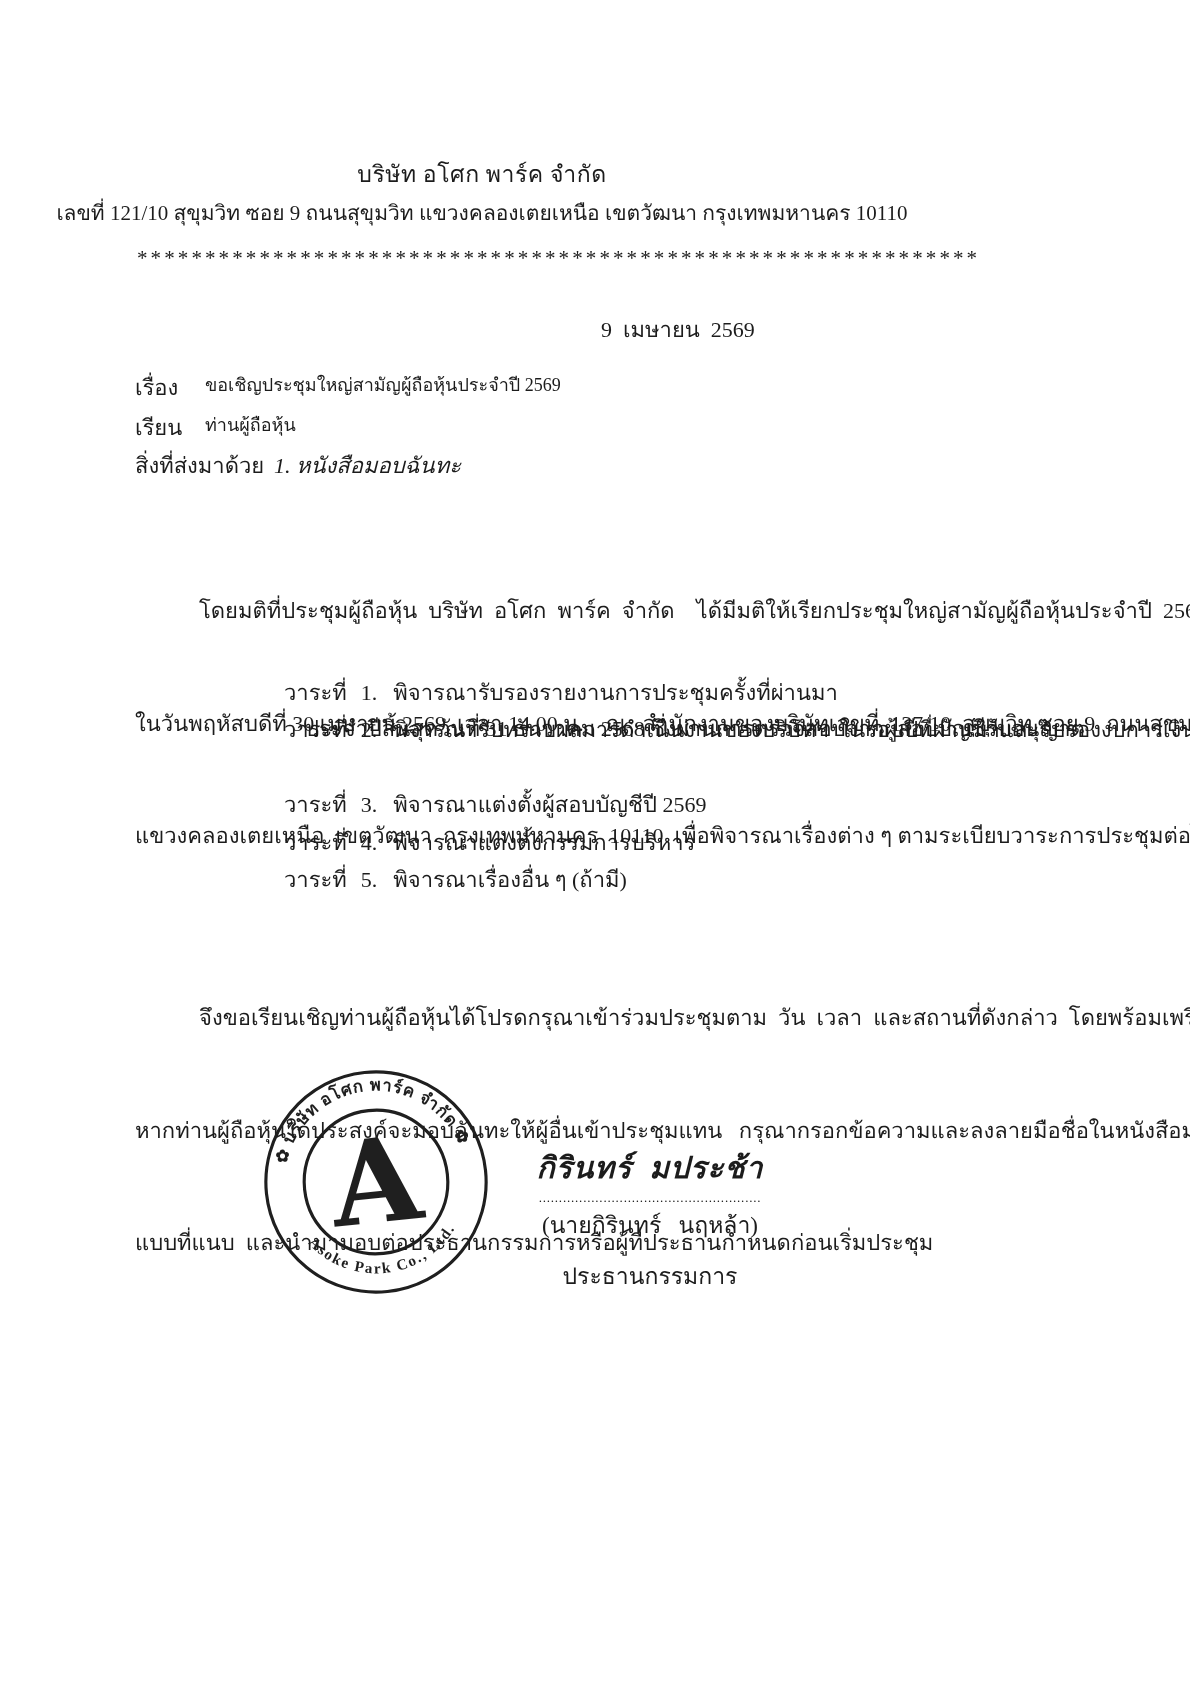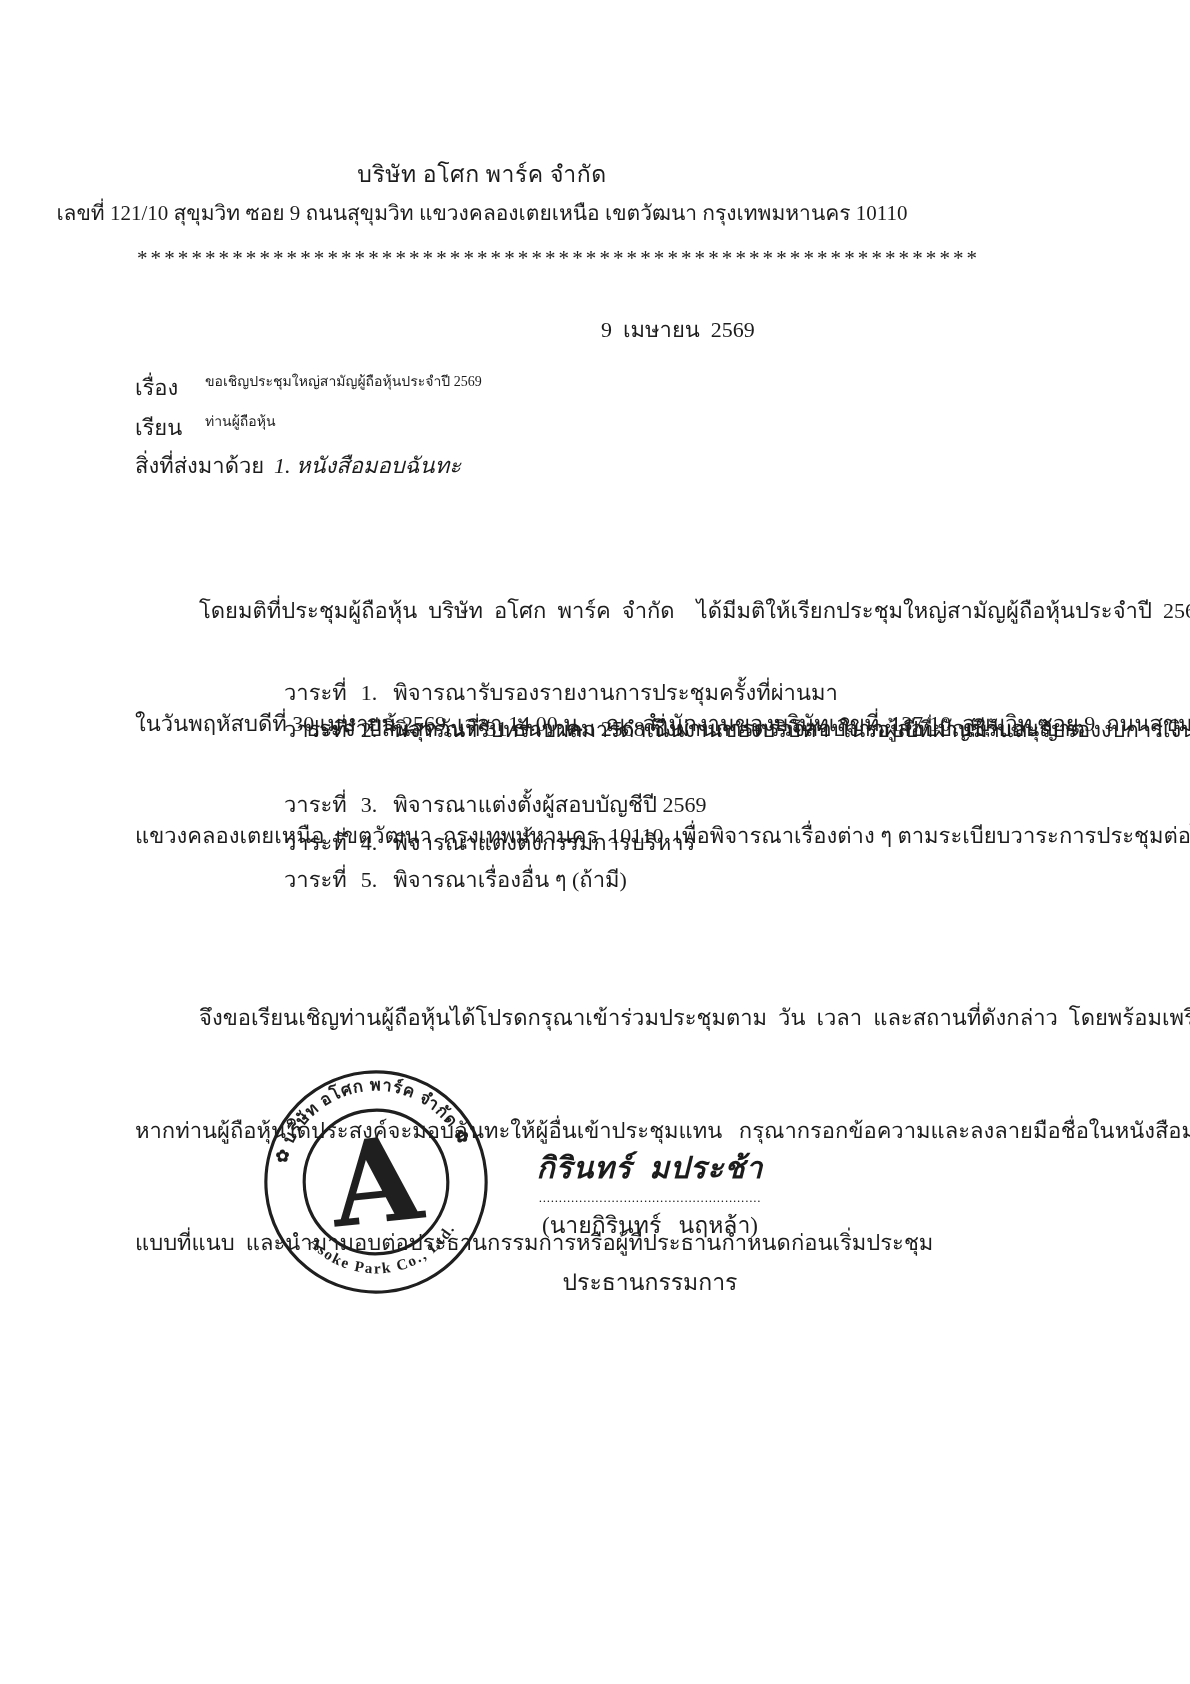--- a/index.html
+++ b/index.html
@@ -19,21 +19,21 @@
   .company-name { top: 156px; font-size: 23px; letter-spacing: 0.5px; }
   .company-address { top: 196px; font-size: 21px; }
   .star-divider {
     top: 246px; left: 137px; width: 920px;
     font-size: 21px; letter-spacing: 3.1px;
     font-family: "Liberation Serif", serif;
   }
   .date-line { top: 312px; left: 601px; font-size: 22px; }
 
   .meta-label { left: 135px; font-size: 22px; }
-  .meta-value-a { left: 205px; font-size: 14px; }
+  .meta-value-a { left: 205px; font-size: 18px; }
   .meta-value-b { left: 274px; font-size: 22px; font-style: italic; }
   .row-subject { top: 370px; text-align: right; }
   .row-to { top: 410px; }
   .row-enclosure { top: 448px; }
 
   .para { left: 135px; width: 925px; font-size: 22px; line-height: 37.5px; }
   .para div { white-space: pre; }
   .opening-para { top: 517px; }
   .closing-para { top: 924px; }
   .indent-first { padding-left: 64px; }
@@ -71,21 +71,21 @@
   .sig-name {
     margin-top: 22px; font-size: 30px; line-height: 36px;
     font-weight: bold; font-style: italic; white-space: pre;
     letter-spacing: 1px;
   }
   .sig-dots {
     margin-top: 4px; font-size: 13px; line-height: 16px;
     letter-spacing: 0.8px; white-space: pre; overflow: hidden;
   }
   .sig-printed { margin-top: 2px; font-size: 23px; line-height: 36px; white-space: pre; }
-  .sig-title { margin-top: 22px; font-size: 23px; line-height: 34px; white-space: pre; }
+  .sig-title { margin-top: 16px; font-size: 23px; line-height: 34px; white-space: pre; }
 </style>
 </head>
 <body>
 
 <div class="page">
 
   <div class="abs center-line company-name">บริษัท อโศก พาร์ค จำกัด</div>
   <div class="abs center-line company-address">เลขที่ 121/10 สุขุมวิท ซอย 9 ถนนสุขุมวิท แขวงคลองเตยเหนือ เขตวัฒนา กรุงเทพมหานคร 10110</div>
   <div class="abs star-divider">**************************************************************</div>
 

